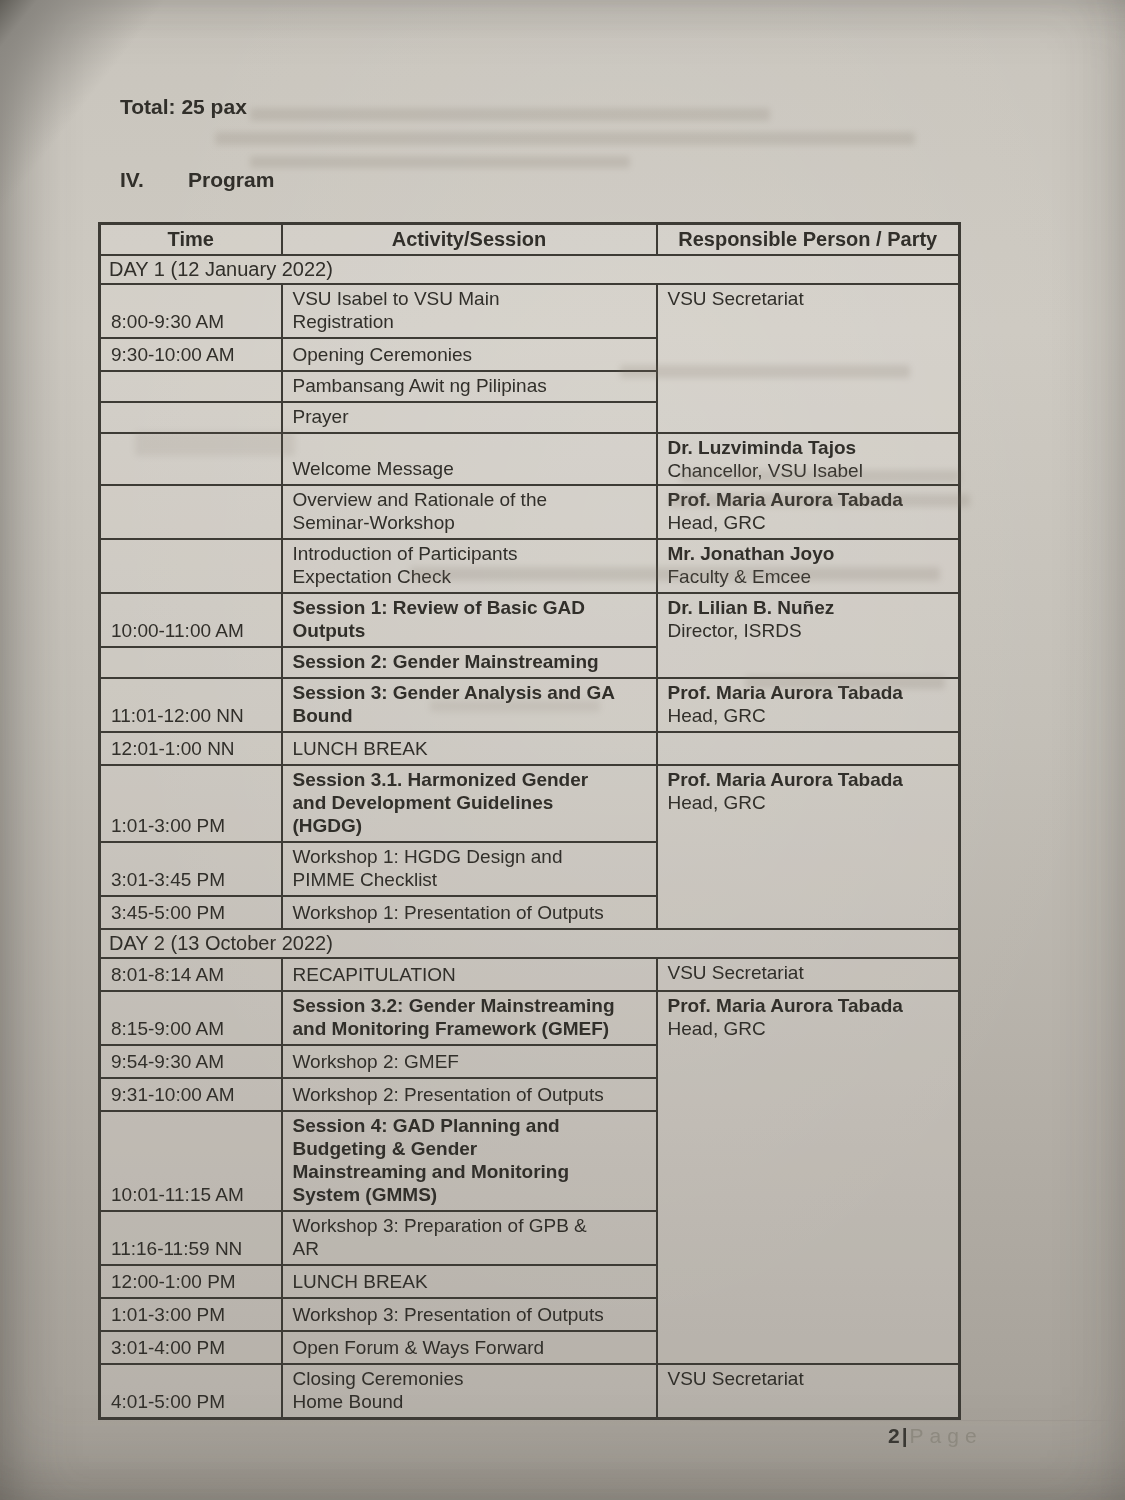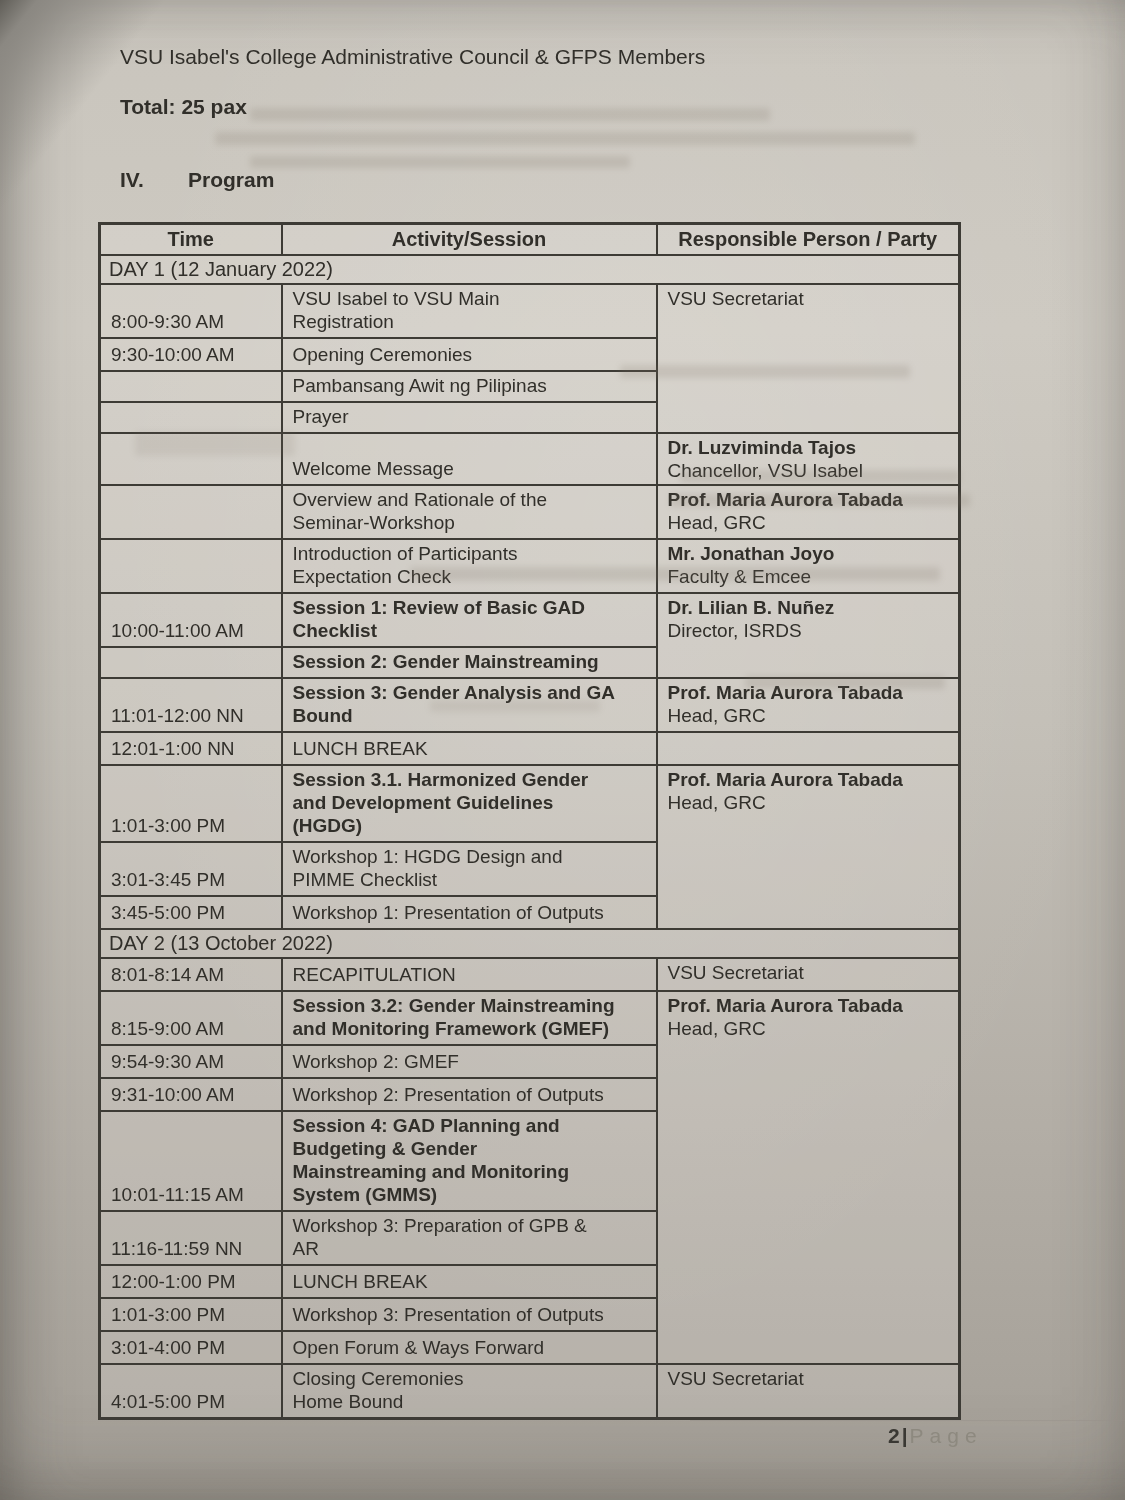--- a/index.html
+++ b/index.html
@@ -55,21 +55,20 @@
   .footer .sep{font-weight:bold;color:#3a3833;padding:0 2px;}
   .footer .w{color:#8d897f;letter-spacing:6px;}
 </style>
 </head>
 <body>
 
 <div class="page">
 
   <div class="corner"></div>
 
-  <div class="hdr">VSU Isabel's College Administrative Council &amp; GFPS Members</div>
   <div class="total">Total: 25 pax</div>
 
   <div class="sec">
     <span class="num">IV.</span><span>Program</span>
   </div>
 
   <table class="prog">
     <colgroup>
         <col style="width:182px">
         <col style="width:375px">
@@ -136,21 +135,21 @@
       </td>
       <td class="r">
         <div class="pn">Mr. Jonathan Joyo</div>
         <div>Faculty &amp; Emcee</div>
       </td>
     </tr>
     <tr style="height:50px">
       <td class="t">10:00-11:00 AM</td>
       <td class="a b">
         <div>Session 1: Review of Basic GAD</div>
-        <div>Checklist</div>
+        <div>Outputs</div>
       </td>
       <td class="r" rowspan="2">
         <div class="pn">Dr. Lilian B. Nuñez</div>
         <div>Director, ISRDS</div>
       </td>
     </tr>
     <tr style="height:28px">
       <td class="t"></td>
       <td class="a b">Session 2: Gender Mainstreaming</td>
     </tr>

